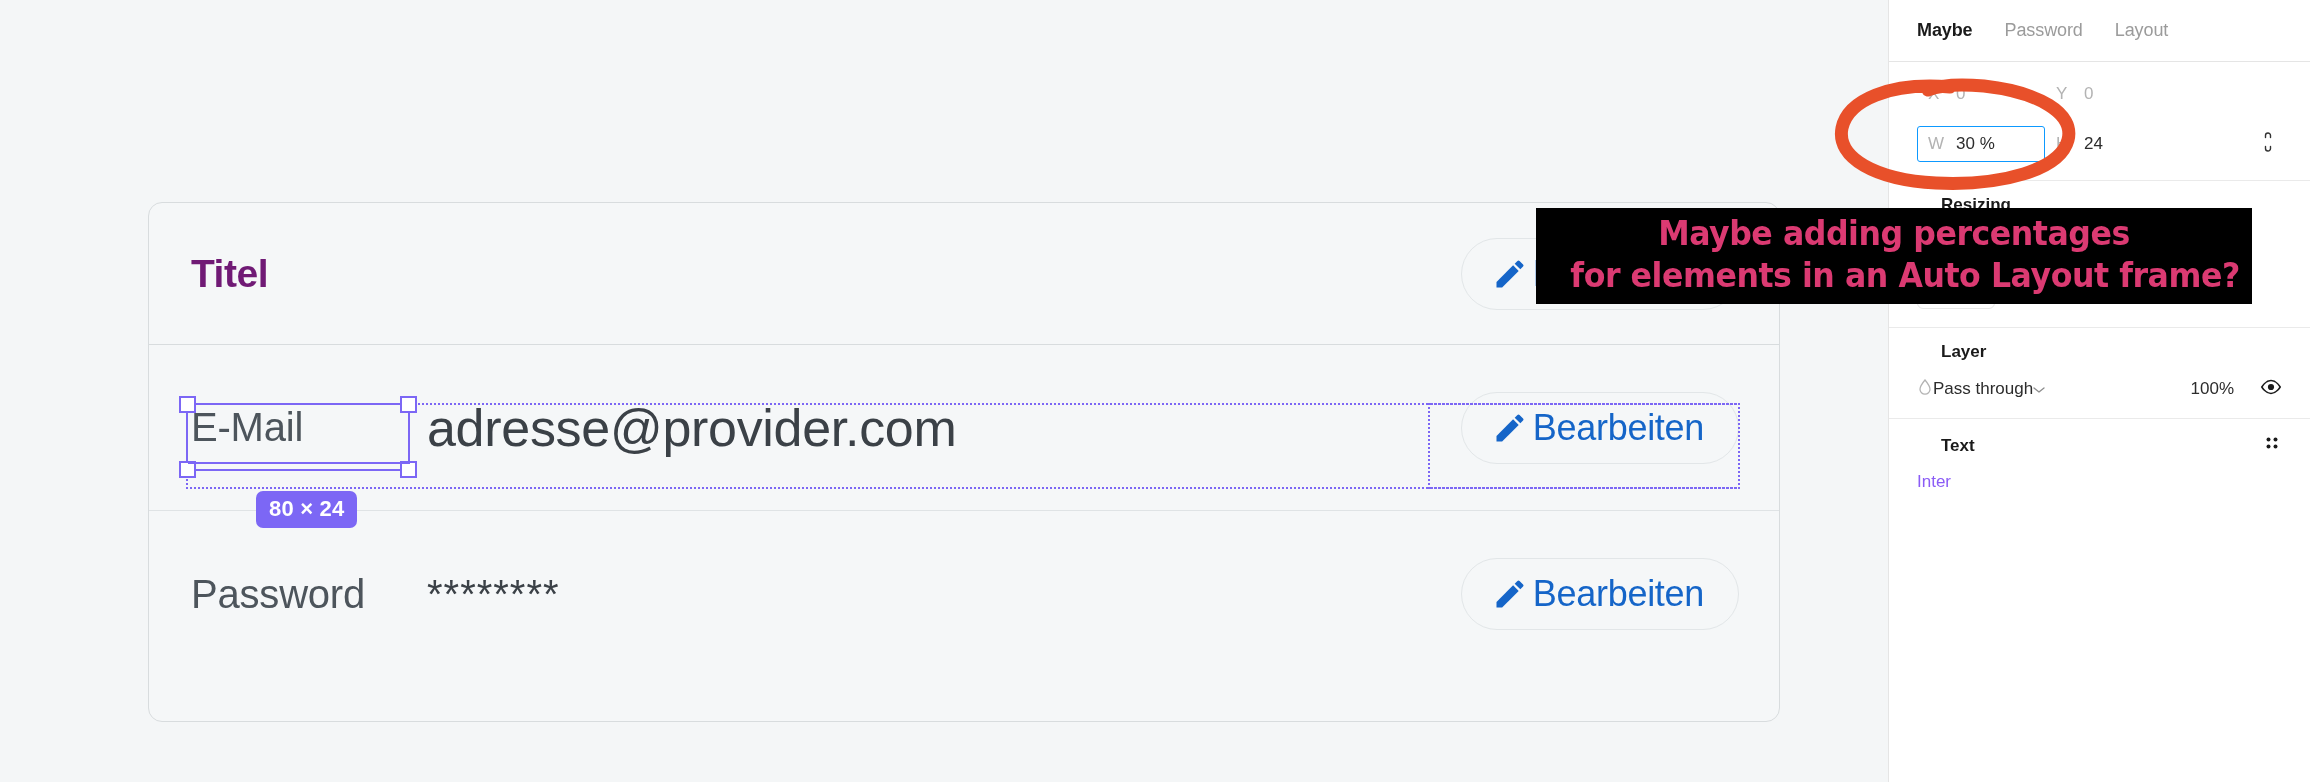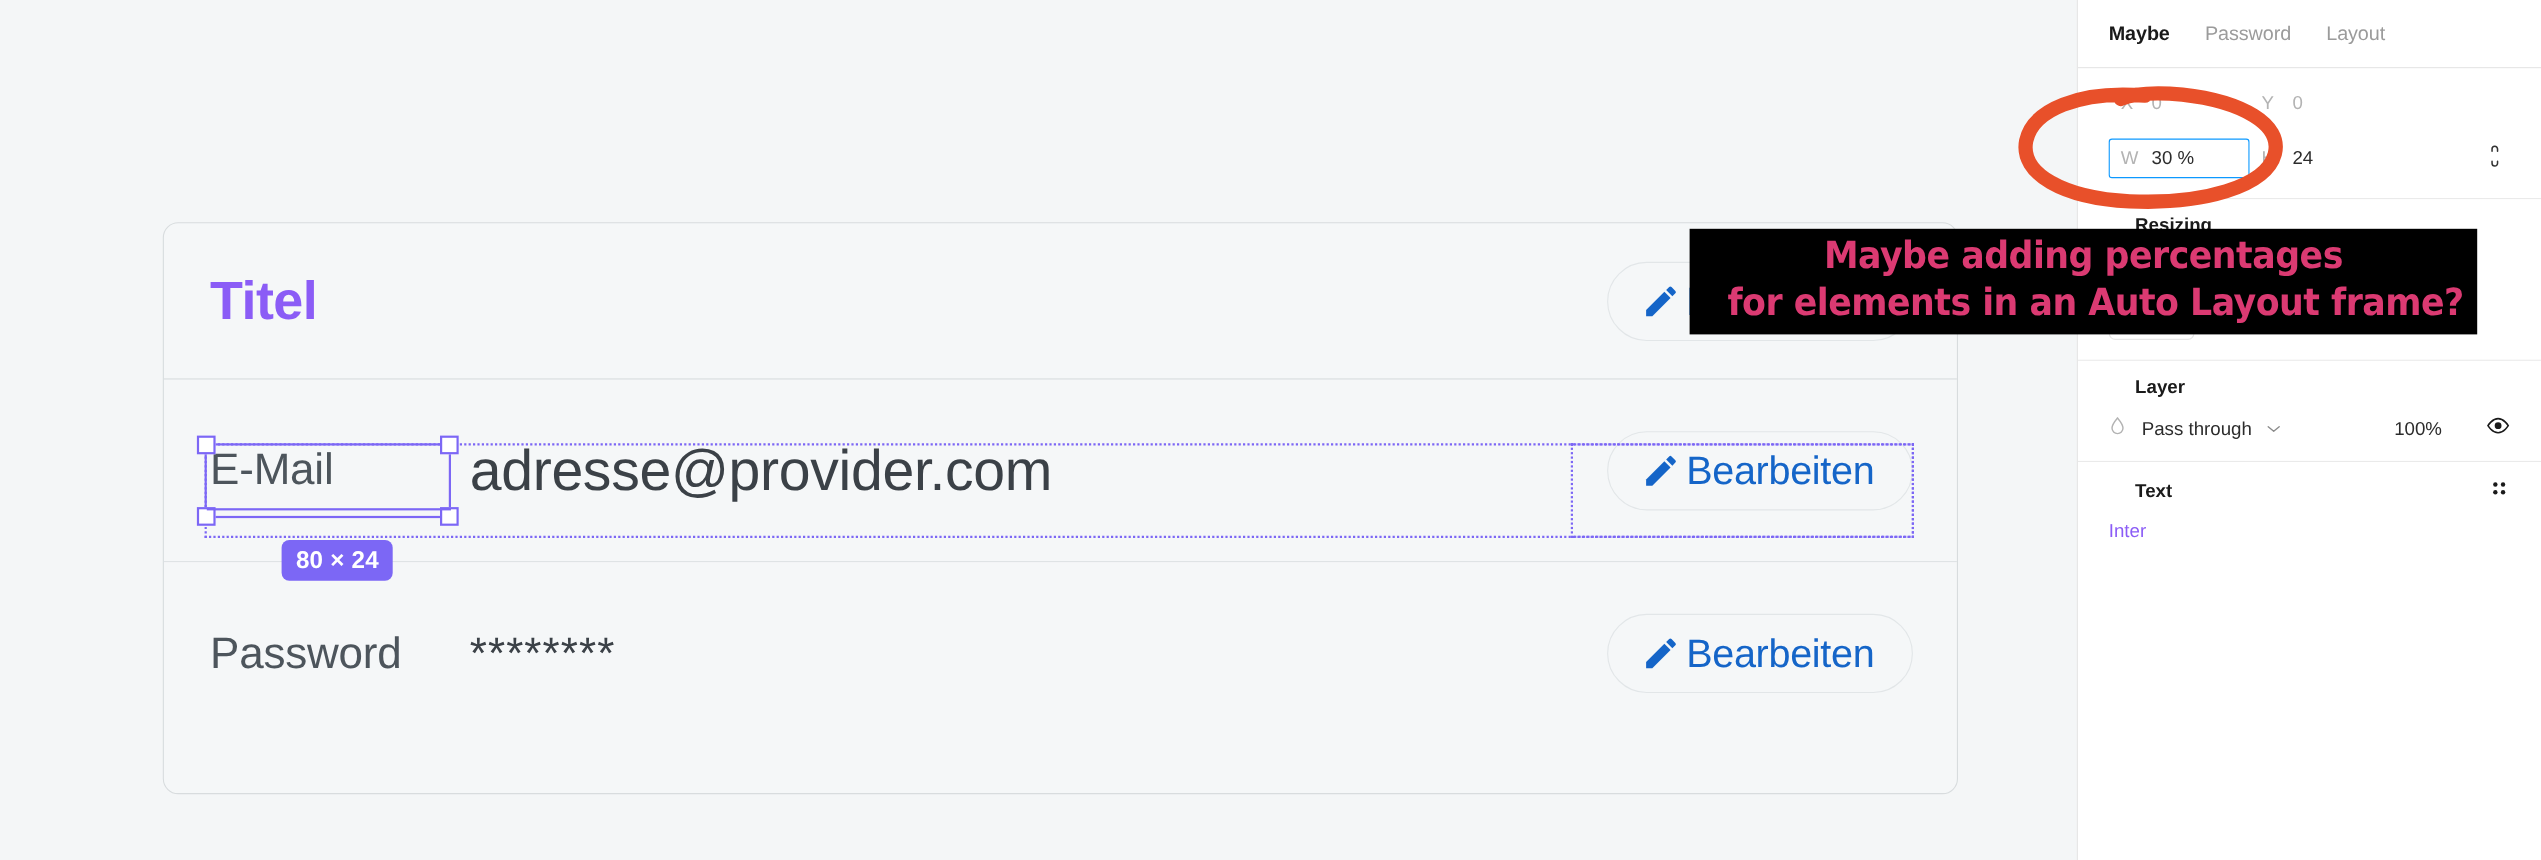--- a/index.html
+++ b/index.html
@@ -29,21 +29,21 @@
   }
 
   .card-header {
     position: relative;
     height: 142px;
     border-bottom: 1.5px solid #D8DCDE;
     display: flex; align-items: center;
     padding: 0 40px 0 42px;
   }
   .card-title {
-    font-size: 49px; font-weight: 700; color: #8b5cf6;
+    font-size: 39px; font-weight: 700; color: #701a75;
     letter-spacing: -0.5px;
     text-align: right;
   }
   .spacer { flex: 1 1 auto; }
 
   
   .row {
     position: relative;
     height: 166px;
     display: flex; align-items: center;
@@ -174,21 +174,21 @@
     width: 78px; height: 78px;
     border: 1.5px solid #E6E6E6; border-radius: 6px;
     display: flex; align-items: center; justify-content: center;
   }
   .resize-opts { display: flex; flex-direction: column; gap: 12px; }
   .opt { display: flex; align-items: center; gap: 16px; cursor: pointer; }
   .opt-label { font-size: 17px; color: #2C2C2C; }
   .chev { display: block; }
 
   
-  .layer-body { display: flex; align-items: center; gap: 14px; padding: 12px 0 18px; }
+  .layer-body { display: flex; align-items: center; padding: 12px 0 18px; }
   .layer-mode { font-size: 17px; color: #2C2C2C; }
   .layer-op { font-size: 17px; color: #2C2C2C; margin-left: auto; }
 
   
   .text-body { padding: 10px 0 0; }
   .font-name { font-size: 17px; color: #8b5cf6; }
   .dots-grid { margin-left: auto; }
 
   
   .ann-circle {

